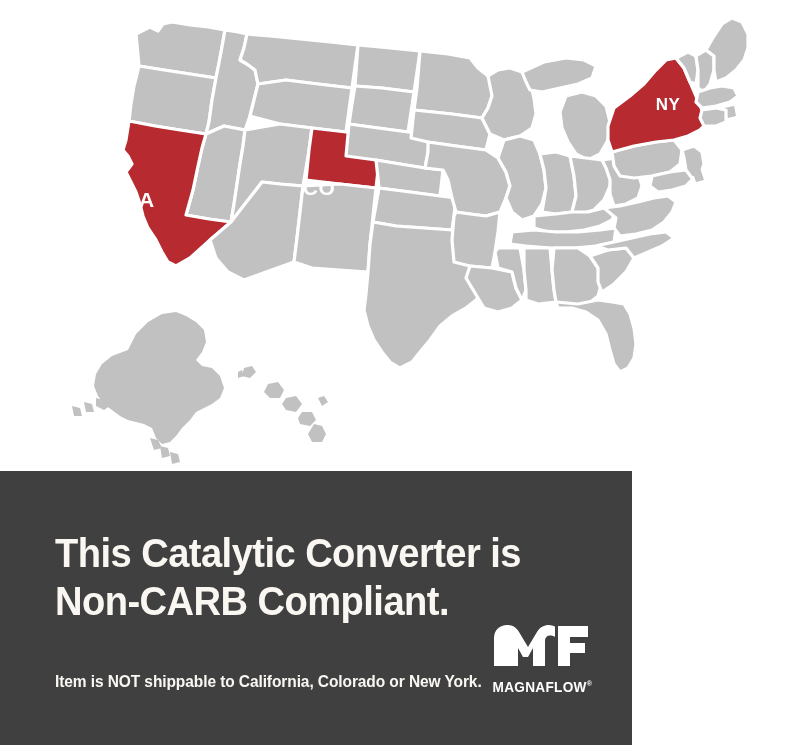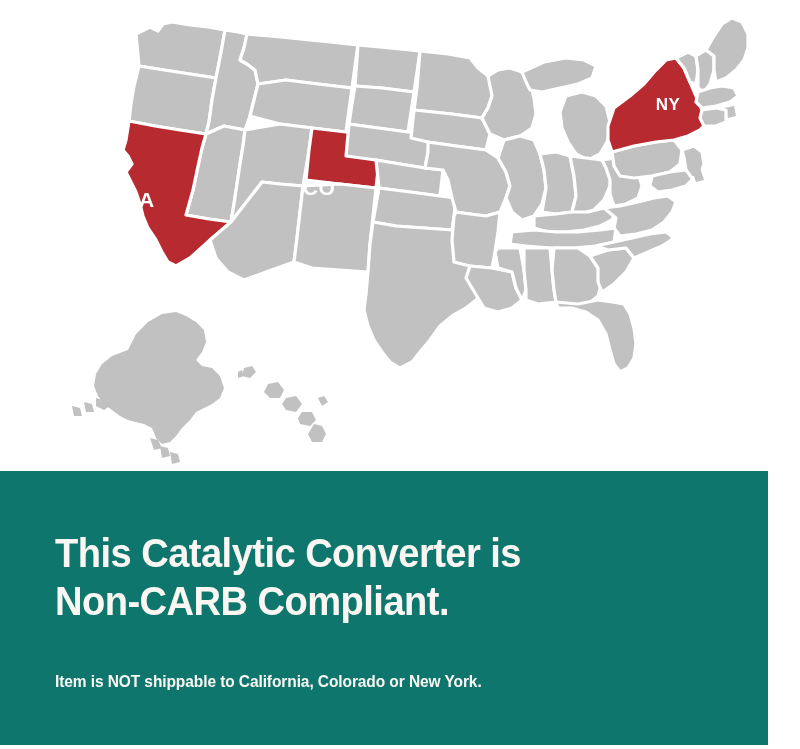--- a/index.html
+++ b/index.html
@@ -44,23 +44,23 @@
     text-anchor: middle;
     letter-spacing: 0.5px;
   }
   .state-label-sm { font-size: 17px; }
 
   
   #banner {
     position: absolute;
     left: 0;
     top: 471px;
-    width: 768px;
+    width: 632px;
     height: 274px;
-    background: #0f766e;
+    background: #404040;
     box-sizing: border-box;
   }
   #banner-inner {
     position: absolute;
     left: 55px;
     top: 0;
     right: 0;
     bottom: 0;
   }
   #headline {
@@ -225,17 +225,24 @@
 <div id="banner">
   <div id="banner-inner">
 
     <div id="headline">
       <span class="hl-line">This Catalytic Converter is</span>
       <span class="hl-line">Non-CARB Compliant.</span>
     </div>
 
     <div id="subline">Item is NOT shippable to California, Colorado or New York.</div>
 
+    <div id="logo">
+      <svg id="logo-mark" viewBox="0 0 98 44">
+        <path fill="#ffffff" d="M2,42 L2,14 C2,6 8,1 15,1 C20,1 24,3 27,8 L36,23 L45,8 C48,3 52,1 57,1 C59,1 61,1.5 63,2.5 L63,13 C62,12 60,11.5 58.5,11.5 C55,11.5 53,13.5 53,17 L53,42 L41,42 L41,24 L36,33 L31,33 L26,24 L26,42 Z"></path>
+        <path fill="#ffffff" d="M66,2 L96,2 L96,13 L78,13 L78,19 L93,19 L93,29 L78,29 L78,42 L66,42 Z"></path>
+      </svg>
+      <div id="logo-word"><span>MAGNAFLOW</span><span class="reg">®</span></div>
+    </div>
 
   </div>
 </div>
 
 <div id="bottom-strip"></div>
 
 </body></html>

